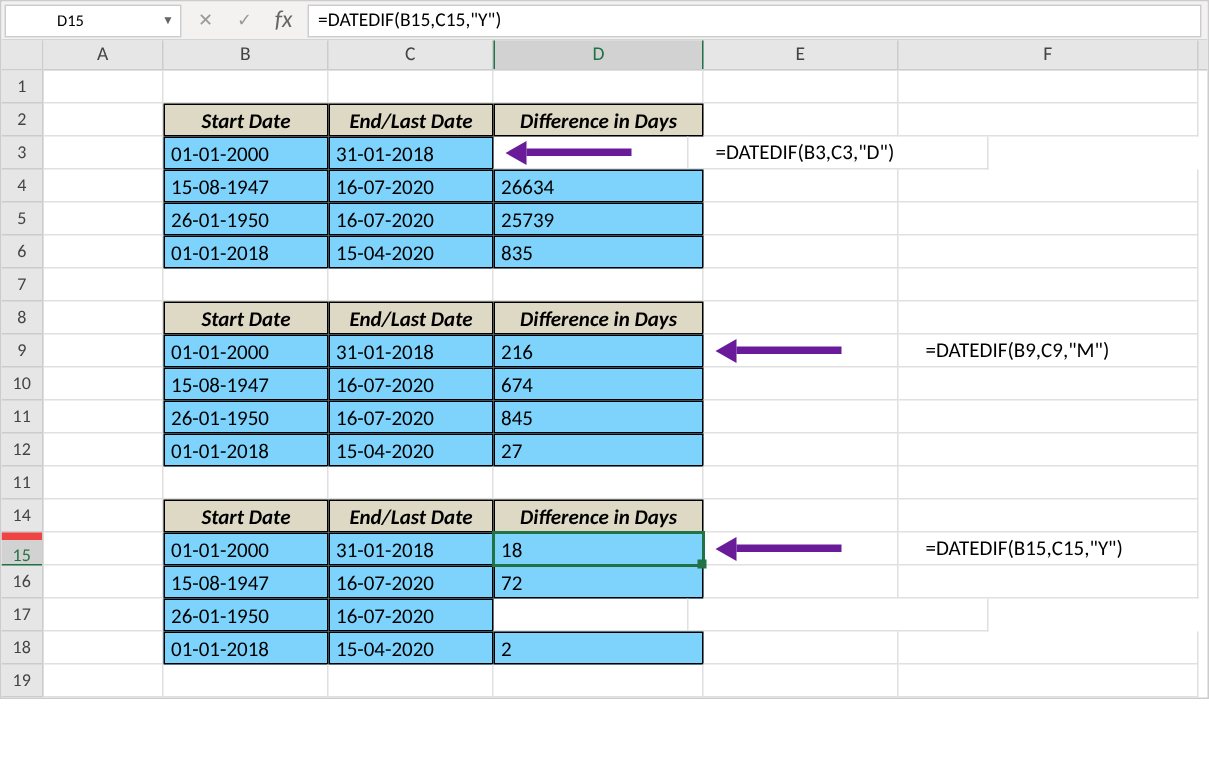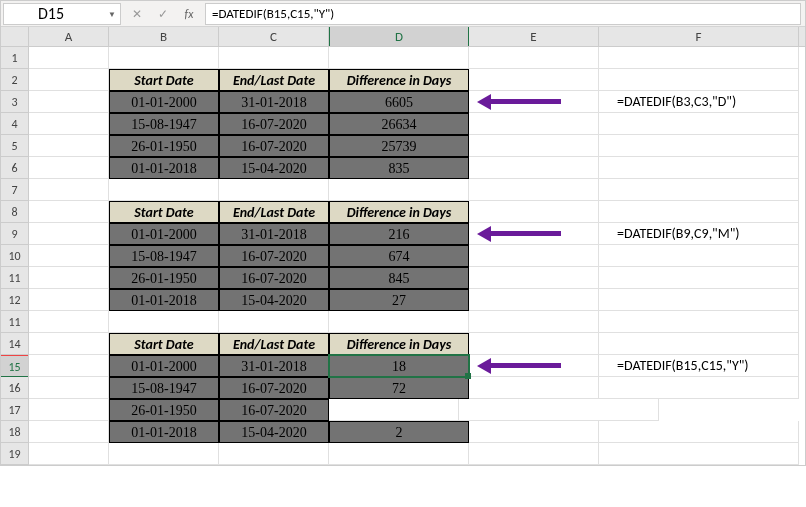--- a/index.html
+++ b/index.html
@@ -20,32 +20,32 @@
     .name-box {
       width: 118px;
       height: 22px;
       background: #fff;
       border: 1px solid #ccc;
       margin: 2px 0 2px 2px;
       display: flex;
       align-items: center;
       padding: 0 4px;
     }
-    .name-box-text { flex: 1; font-size: 16px; padding-left: 30px; }
+    .name-box-text { flex: 1; font-size: 11px; padding-left: 30px; }
     .name-box-dd { color: #666; font-size: 8px; padding-left: 4px; }
     .fb-icons {
       display: flex;
       align-items: center;
       gap: 10px;
       padding: 0 8px;
       color: #999;
       font-size: 12px;
     }
     .fb-icons span { width: 16px; text-align: center; }
-    .fx-label { font-style: italic; color: #666; font-size: 12px; }
+    .fx-label { font-style: italic; color: #666; font-size: 16px; }
     .formula-input {
       flex: 1;
       height: 22px;
       background: #fff;
       border: 1px solid #ccc;
       margin: 2px 4px 2px 0;
       display: flex;
       align-items: center;
       padding: 0 6px;
       font-size: 13px;
@@ -81,21 +81,21 @@
       height: 22px;
       text-align: center;
       font-size: 12px;
       color: #444;
       border-bottom: 1px solid #ccc;
       line-height: 22px;
     }
     .row-header.selected {
       background: #d2d2d2;
       color: #217346;
-      border-top: 1px solid #ef4444;
+      border-top: 5px solid #ef4444;
       border-bottom: 1px solid #217346;
     }
     .col-header.selected {
       background: #d2d2d2;
       color: #217346;
       border-left: 1px solid #217346;
       border-right: 1px solid #217346;
     }
     .cells { position: relative; flex: 1; }
     .row { display: flex; height: 22px; }
@@ -109,24 +109,23 @@
       white-space: nowrap;
     }
     .thdr {
       background: #ddd9c4;
       font-weight: bold;
       font-style: italic;
       text-align: center;
       border: 1px solid #000;
     }
     .tcell {
-      text-align: center;
+      text-align: left;
       border: 1px solid #000;
-      background: #737373;
-      font-family: Liberation Serif, serif;
+      background: #7dd3fc;
     }
     .active-cell {
       outline: 2px solid #217346;
       outline-offset: -1px;
       position: relative;
     }
     .fill-handle {
       position: absolute;
       right: -3px;
       bottom: -3px;
@@ -228,21 +227,20 @@
         <div class="cell col-b thdr">Start Date</div>
         <div class="cell col-c thdr">End/Last Date</div>
         <div class="cell col-d thdr">Difference in Days</div>
         <div class="cell col-e"></div>
         <div class="cell col-f"></div>
       </div>
       <div class="row">
         <div class="cell col-a"></div>
         <div class="cell col-b tcell">01-01-2000</div>
         <div class="cell col-c tcell">31-01-2018</div>
-        <div class="cell col-d tcell">6605</div>
         <div class="cell col-e" style="padding: 0px 0px 0px 8px; display: flex; align-items: center; justify-content: flex-start;">
           <div class="arrow-wrap">
             <div class="arrow-head"></div>
             <div class="arrow-line"></div>
           </div>
         </div>
         <div class="cell col-f annotation">=DATEDIF(B3,C3,"D")</div>
       </div>
       <div class="row">
         <div class="cell col-a"></div>

